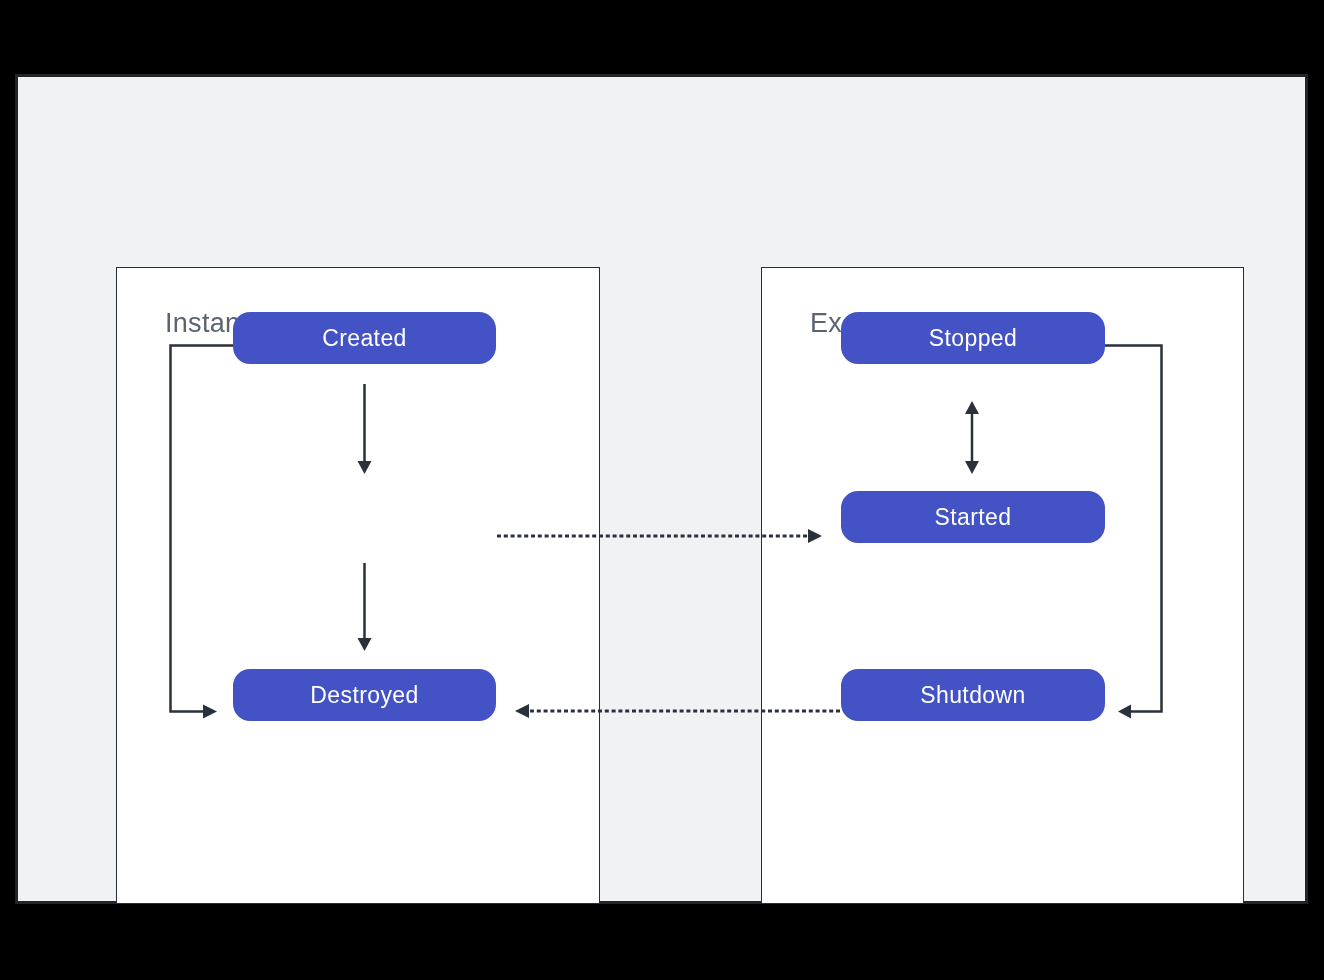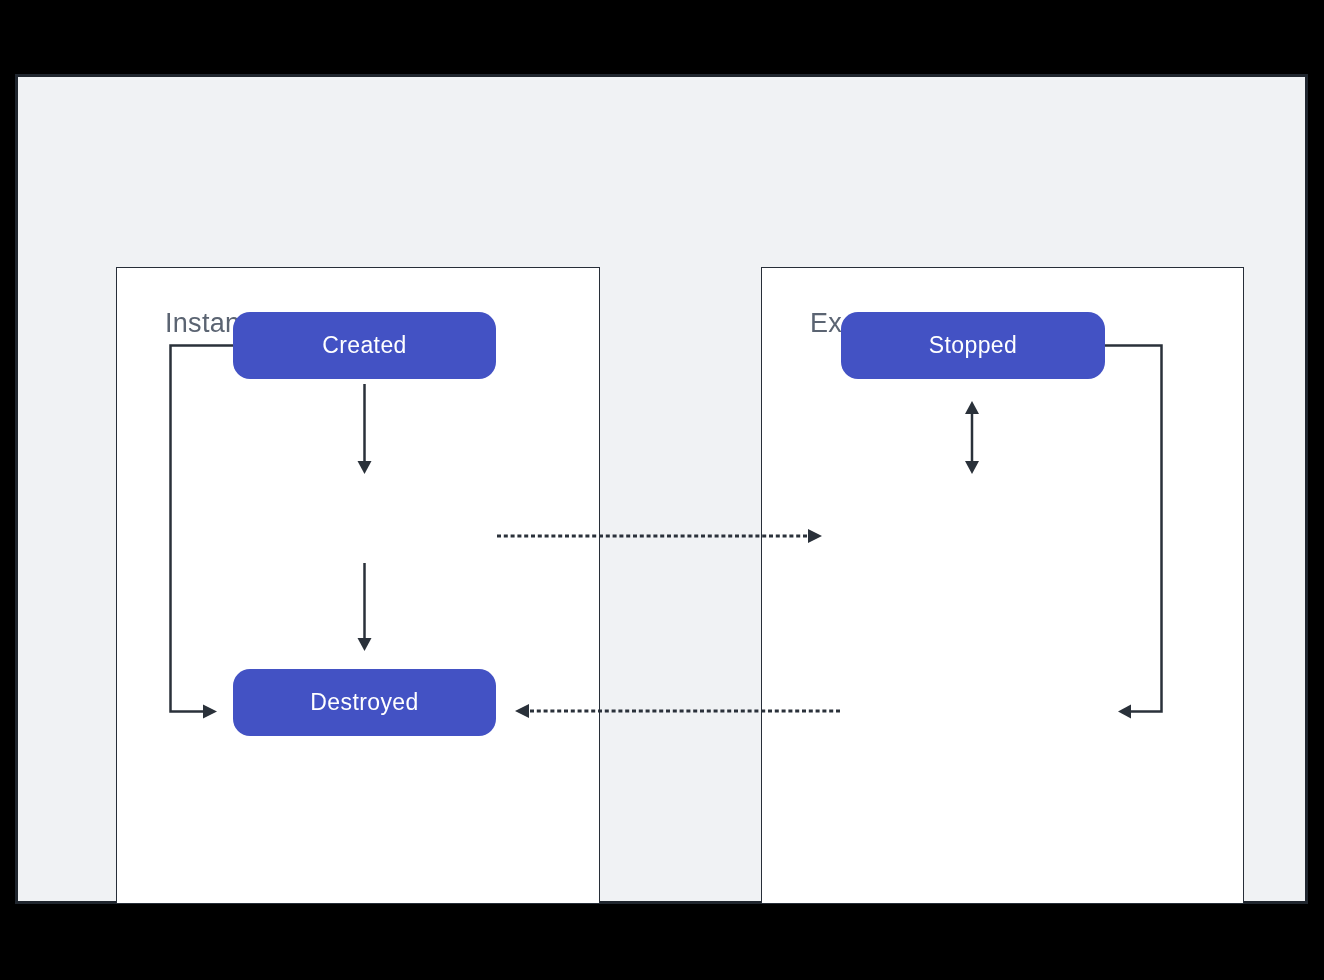--- a/index.html
+++ b/index.html
@@ -44,21 +44,21 @@
     position: absolute;
     left: 48px; top: 40px;
     font-size: 27px;
     font-weight: 400;
     letter-spacing: 0.3px;
     color: var(--title-color);
     white-space: nowrap;
   }
   .node {
     position: absolute;
-    height: 67px;
+    height: 52px;
     border-radius: 17px;
     background: var(--node-fill);
     color: var(--node-text);
     display: flex;
     align-items: center;
     justify-content: center;
     font-size: 23px;
     font-weight: 500;
     letter-spacing: 0.4px;
   }
@@ -101,20 +101,22 @@
     </section>
 
     <section class="panel panel-right">
       <h2 class="panel-title">Execution State</h2>
     </section>
   </div>
 
   <div class="node col-left row-1">Created</div>
   <div class="node col-right row-1">Stopped</div>
   <div class="node col-left row-3">Destroyed</div>
+  <div class="node col-right row-2">Started</div>
+  <div class="node col-right row-3">Shutdown</div>
 
   <svg class="edges" viewBox="0 0 1324 980" xmlns="http://www.w3.org/2000/svg">
 
     <g>
       <line class="edge-line" x1="364.5" y1="384" x2="364.5" y2="462"></line>
       <path class="edge-head" d="M357.5 461 L371.5 461 L364.5 474 Z"></path>
     </g>
 
     <g>
       <line class="edge-line" x1="364.5" y1="563" x2="364.5" y2="639"></line>

